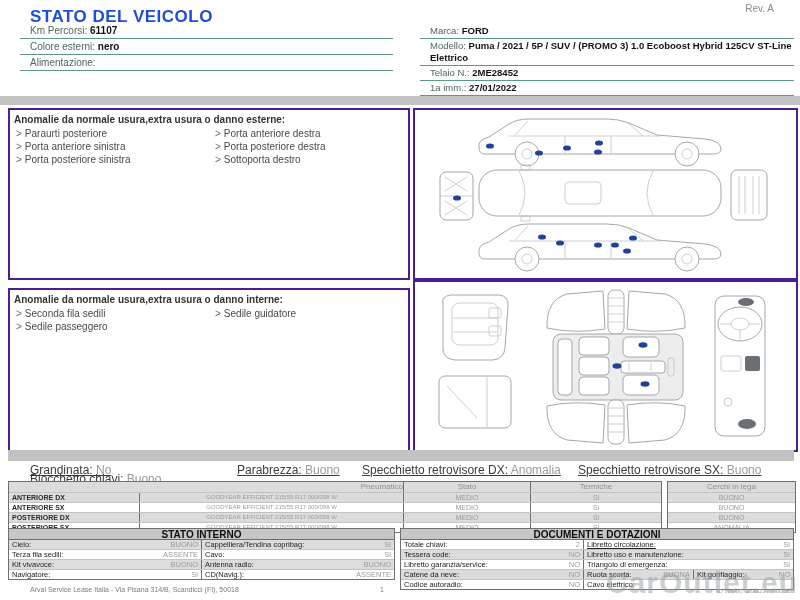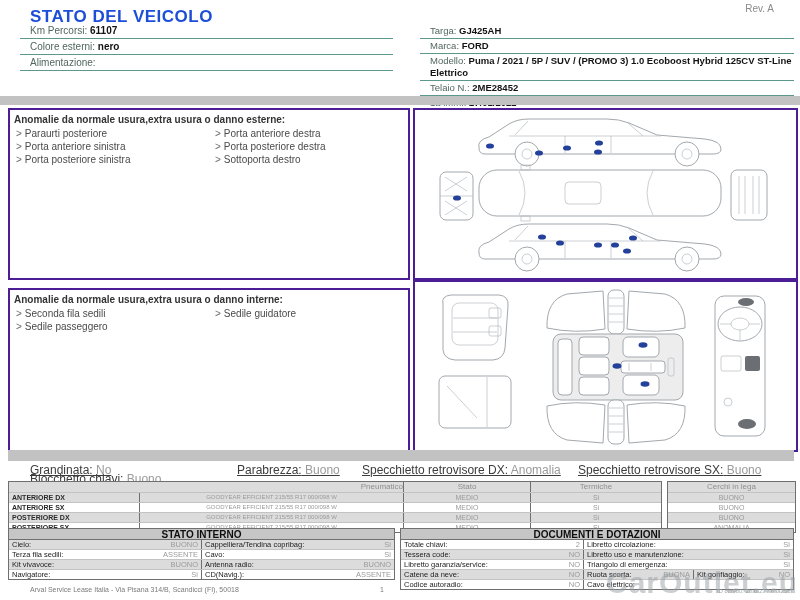--- a/index.html
+++ b/index.html
@@ -63,21 +63,20 @@
 <div class="abs title">STATO DEL VEICOLO</div>
 <div class="abs rev">Rev. A</div>
 
 <div class="abs fields fields-left">
   <div class="hrow"><span>Km Percorsi:</span> <b>61107</b></div>
   <div class="hrow" style="min-height:13px;line-height:13px;"><span>Colore esterni:</span> <b>nero</b></div>
   <div class="hrow" style="min-height:13px;line-height:13px;"><span>Alimentazione:</span> <b></b></div>
 </div>
 
 <div class="abs fields fields-right">
-  <div class="hrow"><span>Targa:</span> <b>GJ425AH</b></div>
   <div class="hrow"><span>Marca:</span> <b>FORD</b></div>
   <div class="hrow"><span>Modello:</span> <b>Puma / 2021 / 5P / SUV / (PROMO 3) 1.0 Ecoboost Hybrid 125CV ST-Line Elettrico</b></div>
   <div class="hrow"><span>Telaio N.:</span> <b>2ME28452</b></div>
   <div class="hrow"><span>1a imm.:</span> <b>27/01/2022</b></div>
 </div>
 
 <div class="abs band" style="left:0;top:96px;width:800px;height:9px;"></div>
 
 <div class="abs box" style="left:8px;top:108px;width:398px;height:168px;">
   <div class="box-title">Anomalie da normale usura,extra usura o danno esterne:</div>
@@ -319,21 +318,21 @@
     </div>
   </div>
 </div>
 
 <div class="abs btable" style="left:400px;top:528px;width:394px;">
   <div class="bhead">DOCUMENTI E DOTAZIONI</div>
   <div class="bbody">
     <div class="brow">
       <div class="bl" style="width:132px;">Totale chiavi:</div>
       <div class="bv" style="width:50px;">2</div>
-      <div class="bl divl" style="width:150px;">Libretto circolazione:</div>
+      <div class="bl divl" style="width:150px;text-decoration:underline;">Libretto circolazione:</div>
       <div class="bv" style="flex:1;">Si</div>
     </div>
     <div class="brow g">
       <div class="bl" style="width:132px;">Tessera code:</div>
       <div class="bv" style="width:50px;">NO</div>
       <div class="bl divl" style="width:150px;">Libretto uso e manutenzione:</div>
       <div class="bv" style="flex:1;">Si</div>
     </div>
     <div class="brow">
       <div class="bl" style="width:132px;">Libretto garanzia/service:</div>

